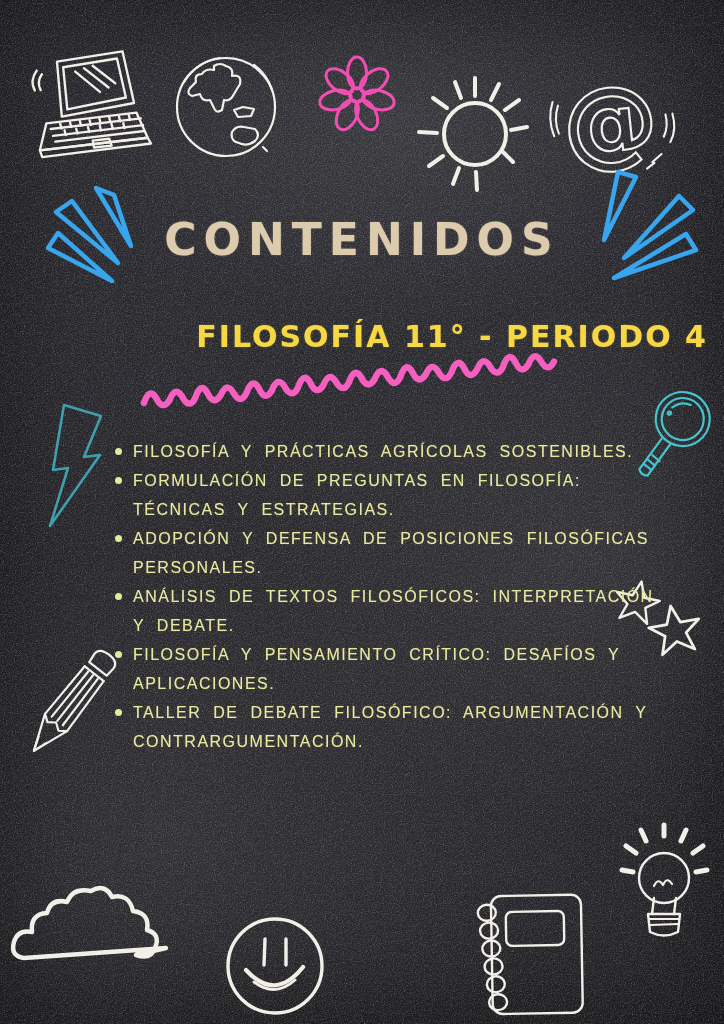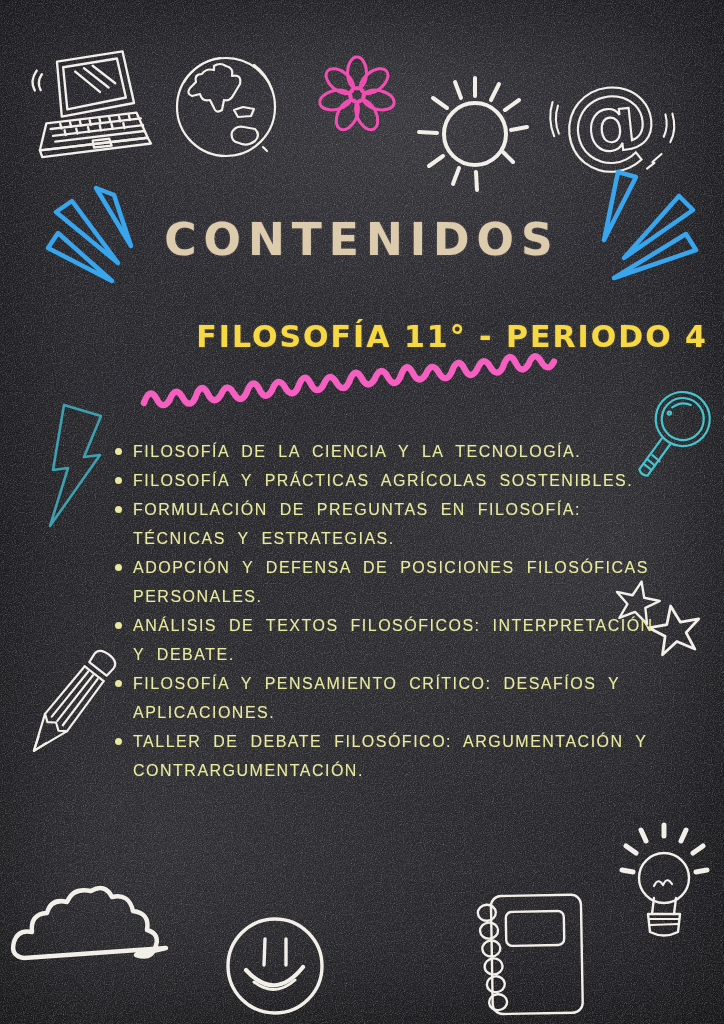--- a/index.html
+++ b/index.html
@@ -225,21 +225,20 @@
         <path d="M42,26 L40,88 M66,26 L68,88"></path>
         <path d="M48,28 L47,86 M54,28 L54,86 M60,28 L61,86"></path>
         <path d="M40,88 l7,5 l7,-5 l7,5 l7,-5"></path>
         <path d="M40,88 L54,124 L68,88"></path>
         <path d="M49,110 L54,124 L59,110"></path>
       </g>
     </svg>
   </div>
 
   <ul class="topics">
-    <li>FILOSOFÍA DE LA CIENCIA Y LA TECNOLOGÍA.</li>
     <li>FILOSOFÍA Y PRÁCTICAS AGRÍCOLAS SOSTENIBLES.</li>
     <li>FORMULACIÓN DE PREGUNTAS EN FILOSOFÍA: TÉCNICAS Y ESTRATEGIAS.</li>
     <li>ADOPCIÓN Y DEFENSA DE POSICIONES FILOSÓFICAS PERSONALES.</li>
     <li>ANÁLISIS DE TEXTOS FILOSÓFICOS: INTERPRETACIÓN Y DEBATE.</li>
     <li>FILOSOFÍA Y PENSAMIENTO CRÍTICO: DESAFÍOS Y APLICACIONES.</li>
     <li>TALLER DE DEBATE FILOSÓFICO: ARGUMENTACIÓN Y CONTRARGUMENTACIÓN.</li>
   </ul>
 
   <div class="doodle cloud">
     <svg viewBox="0 0 180 115">

